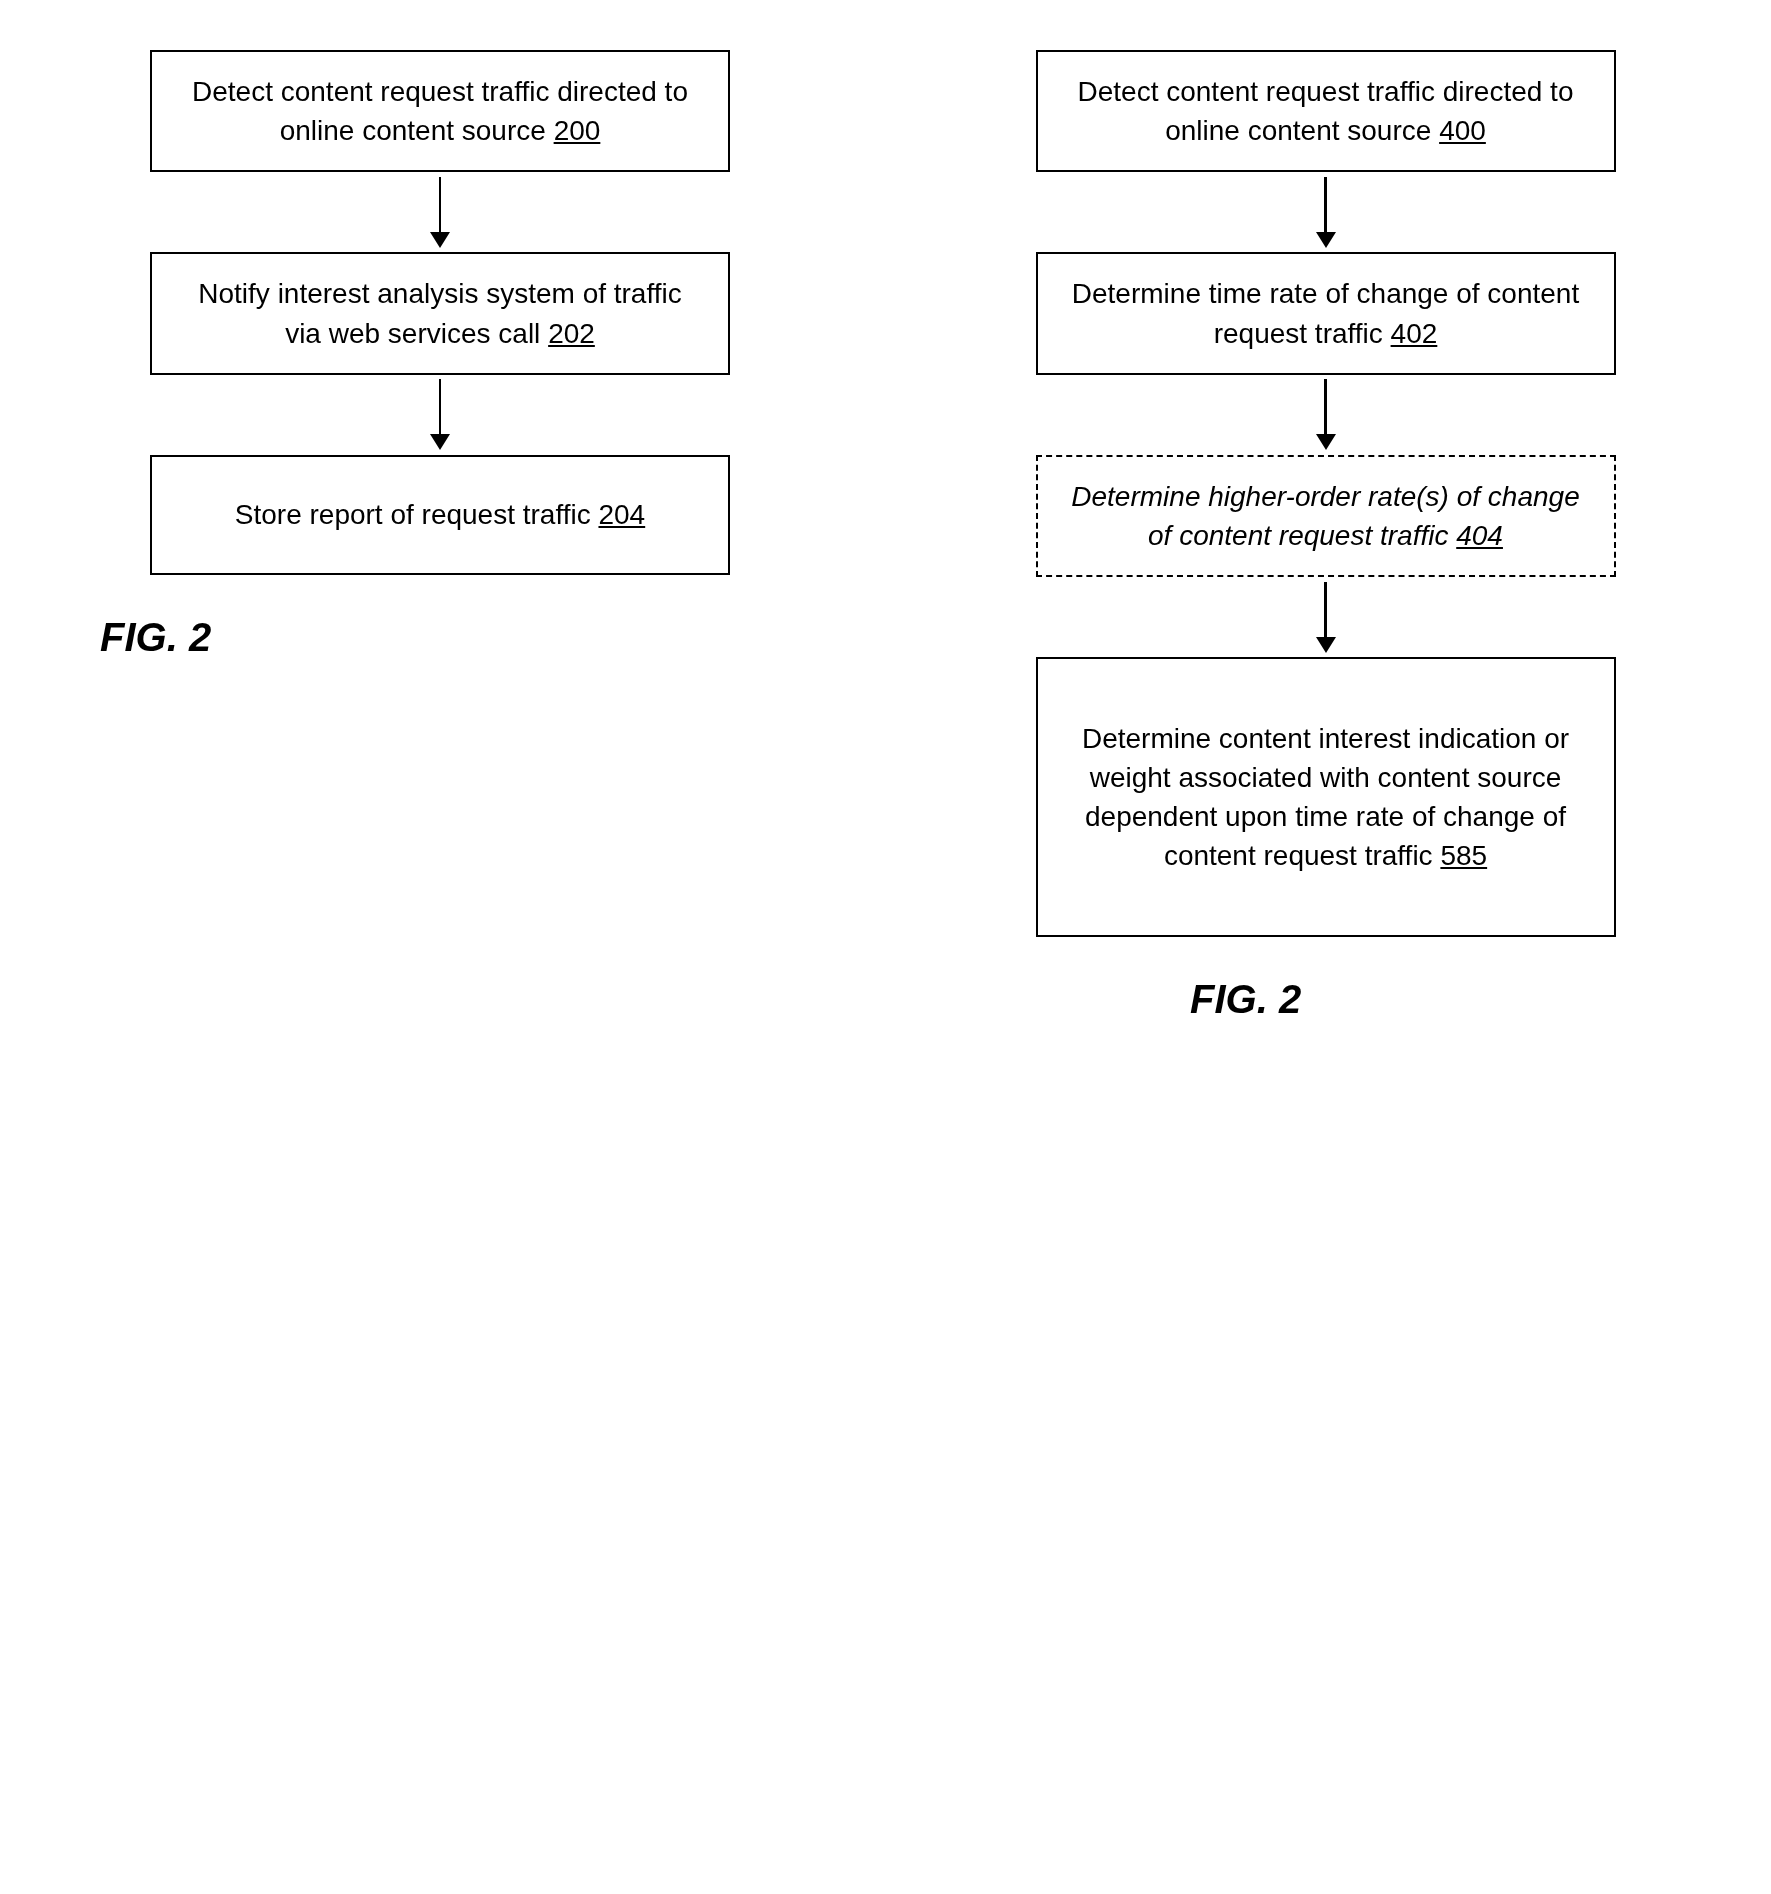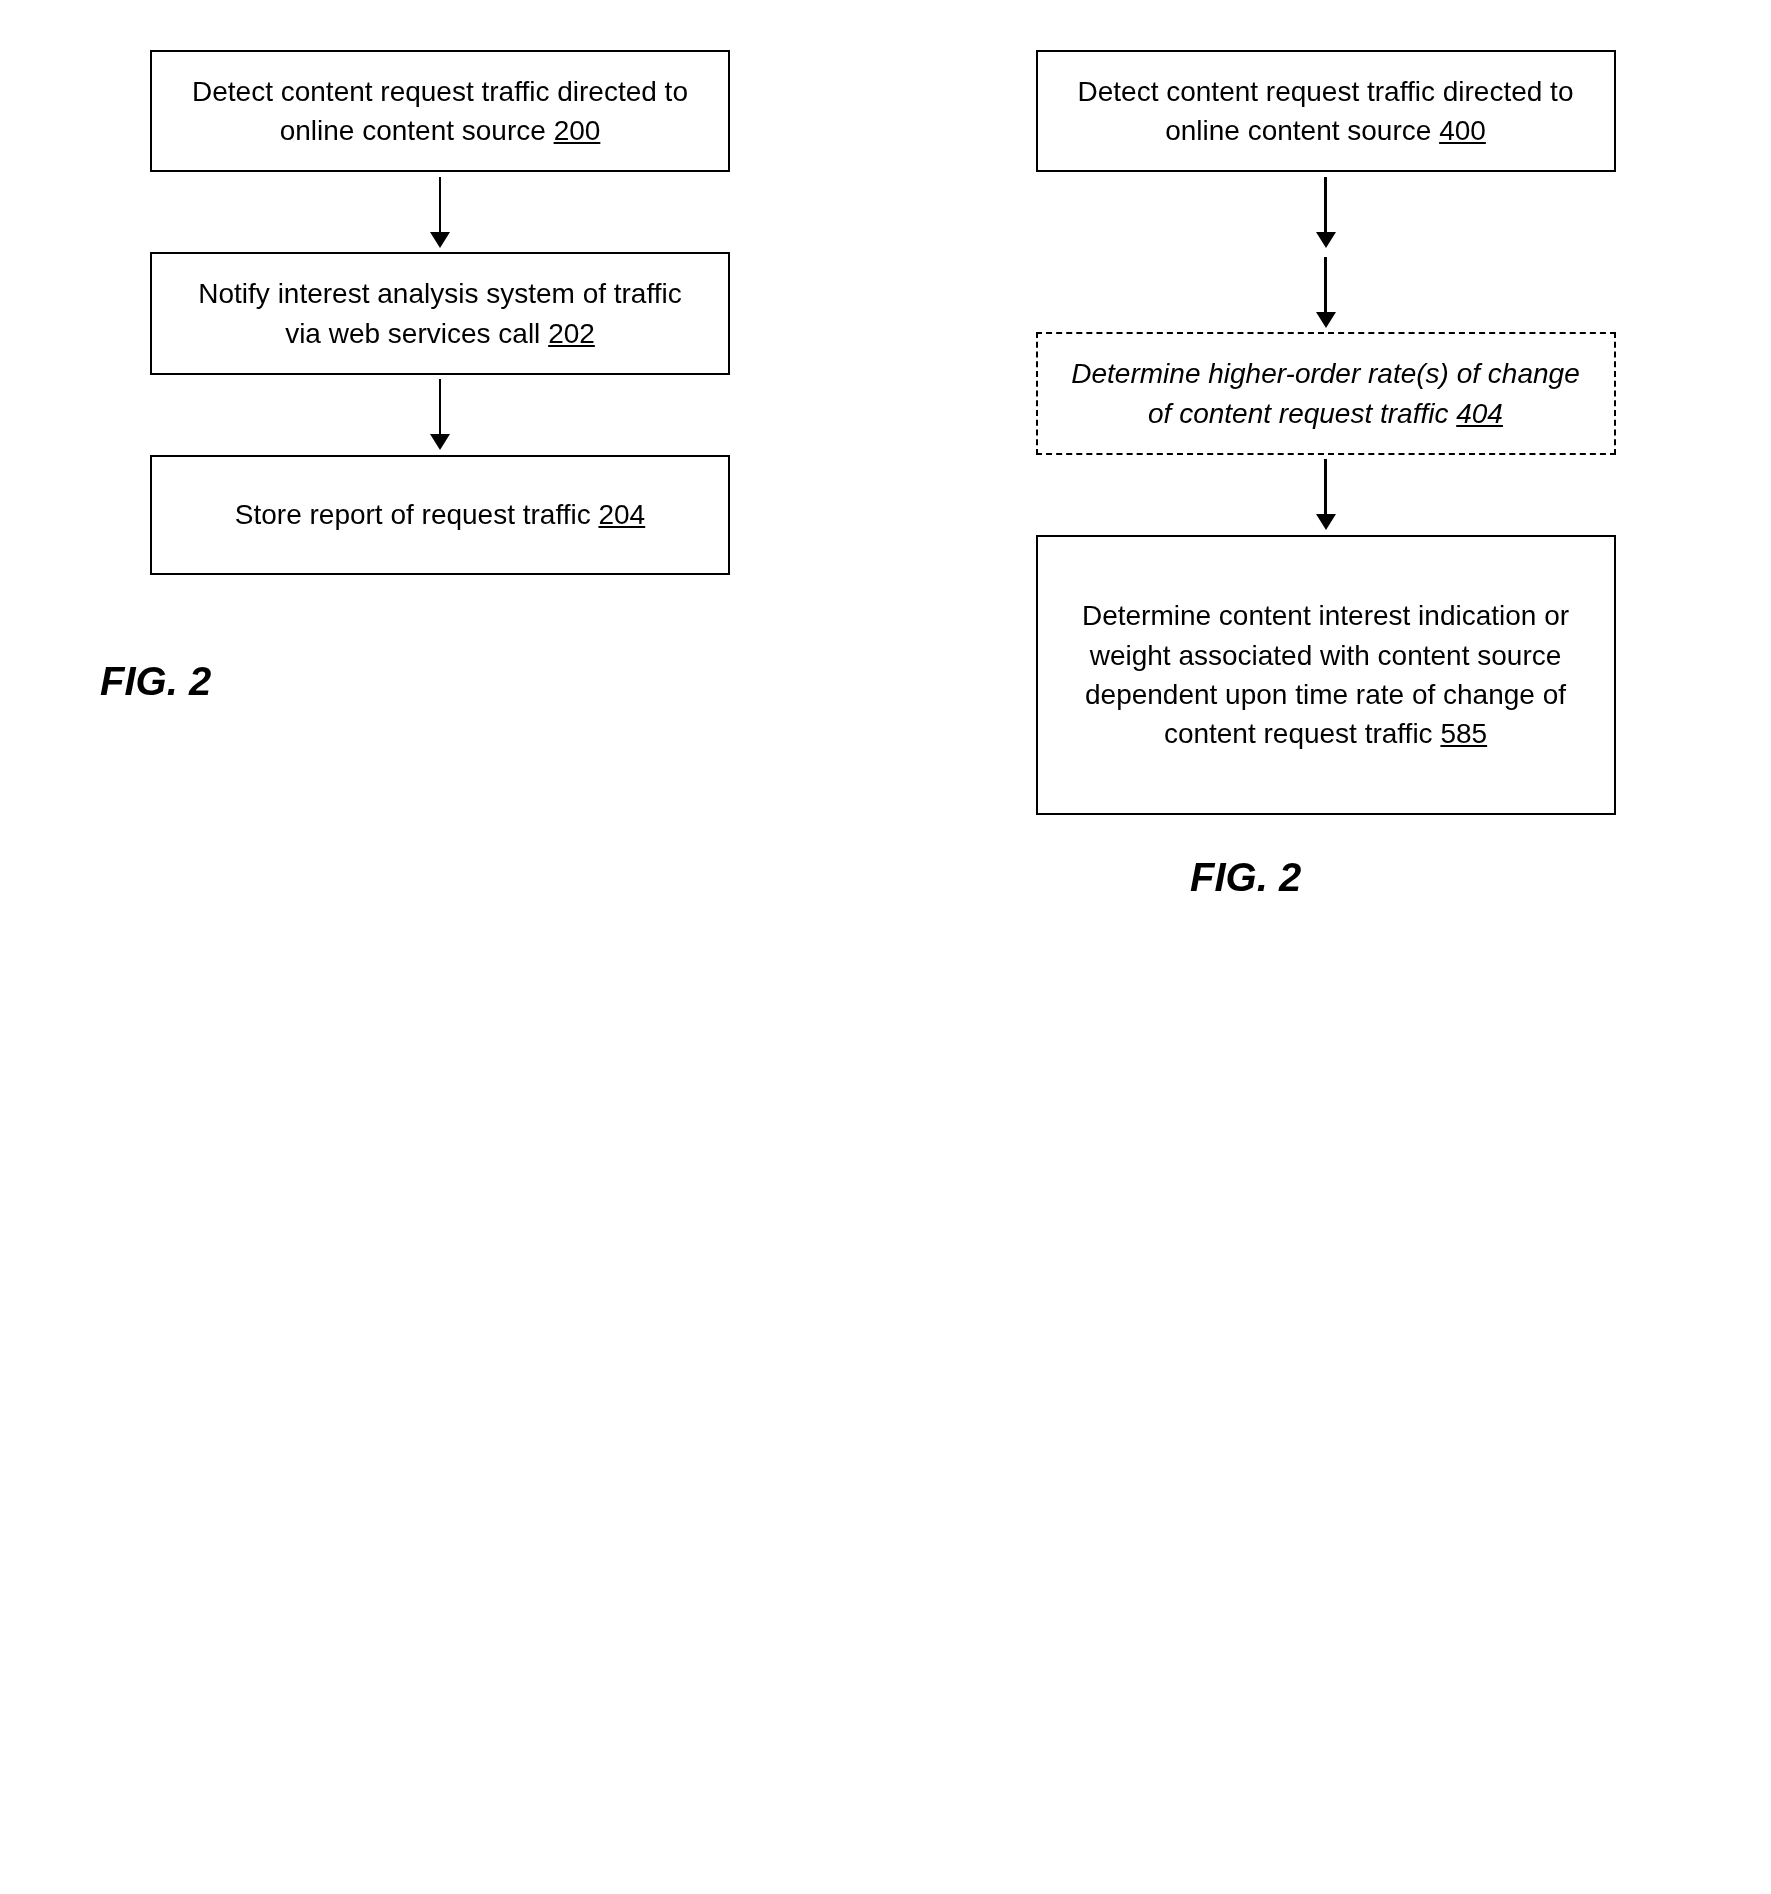--- a/index.html
+++ b/index.html
@@ -89,21 +89,20 @@
       margin-top: 40px;
       text-align: left;
       padding-left: 40px;
     }
 
     .left-section {
       width: 880px;
       display: flex;
       flex-direction: column;
       padding: 50px 60px;
-      gap: 44px;
     }
 
     .right-section {
       width: 891px;
       display: flex;
       flex-direction: column;
       padding: 50px 60px;
     }
   </style>
 </head>
@@ -154,20 +153,25 @@
         <div class="flow-box-text">
           <span>Detect content request traffic directed to online content source&nbsp;</span><span class="underline">400</span>
         </div>
       </div>
 
       <div class="arrow">
         <div class="arrow-line"></div>
         <div class="arrow-head"></div>
       </div>
 
+      <div class="flow-box">
+        <div class="flow-box-text">
+          <span>Determine time rate of change of content request traffic&nbsp;</span><span class="underline">402</span>
+        </div>
+      </div>
 
       <div class="arrow">
         <div class="arrow-line"></div>
         <div class="arrow-head"></div>
       </div>
 
       <div class="flow-box dashed">
         <div class="flow-box-text">
           <span>Determine higher-order rate(s) of change of content request traffic&nbsp;</span><span class="underline">404</span>
         </div>

